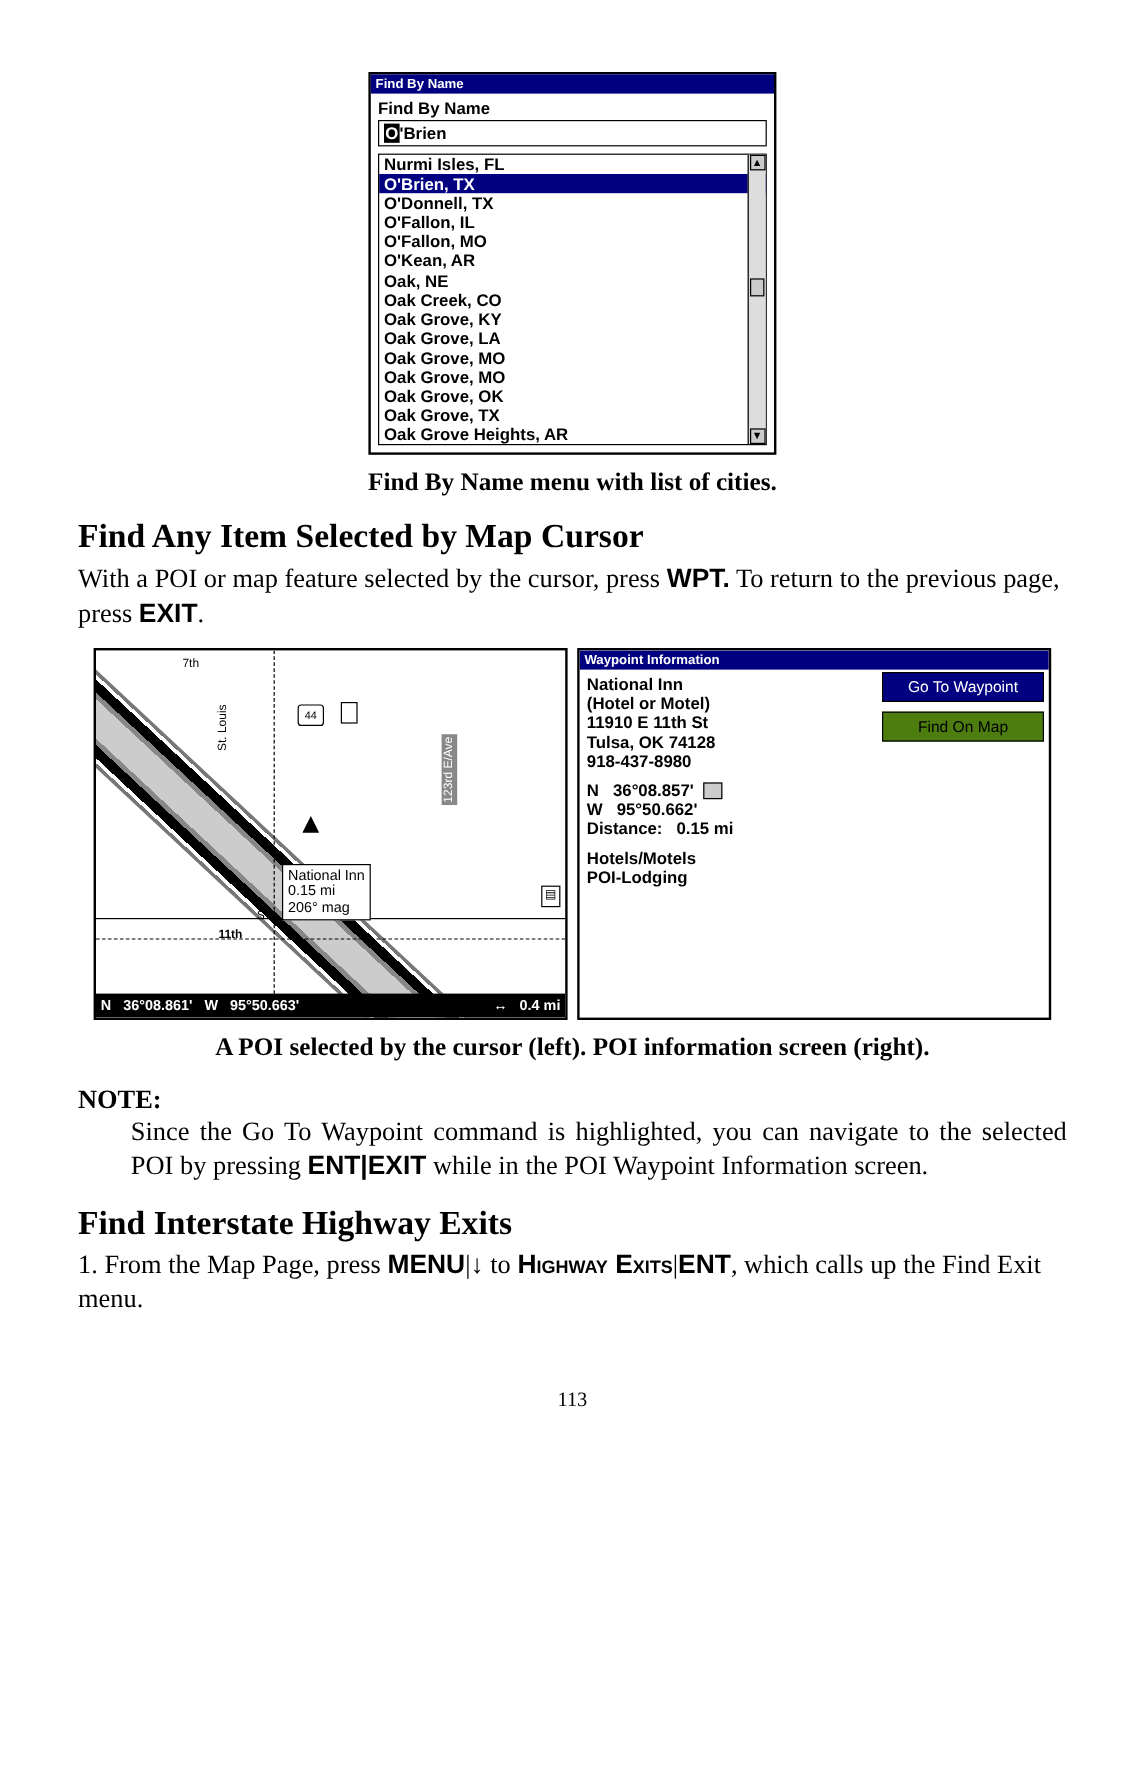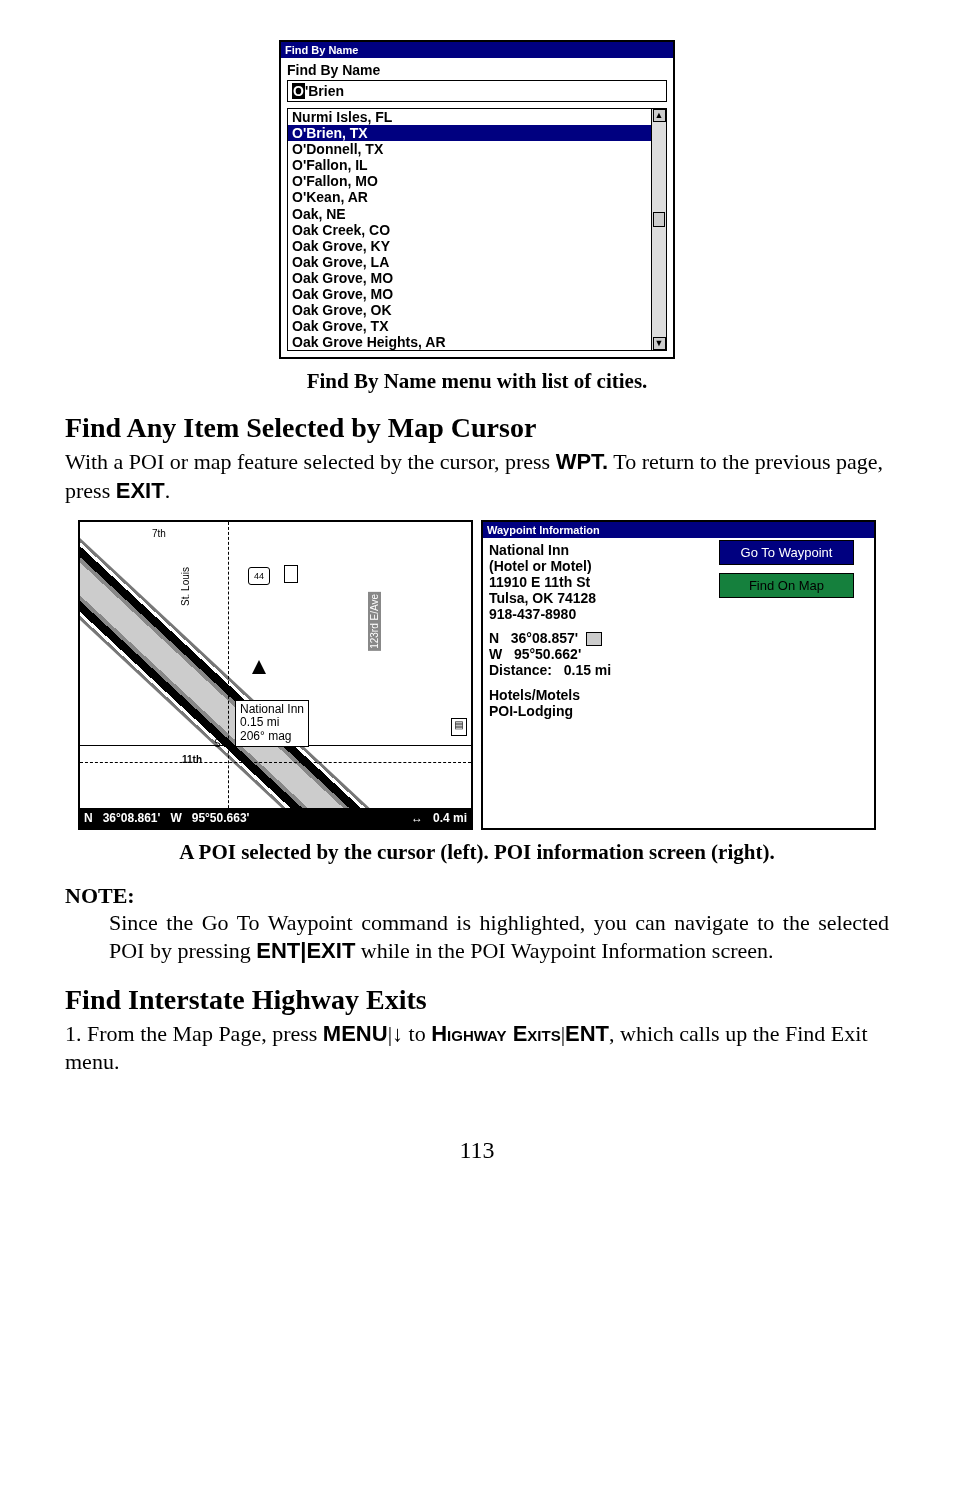--- a/index.html
+++ b/index.html
@@ -7,24 +7,25 @@
       width: 954px;
       height: 1487px;
       background: #fff;
       font-family: Georgia, 'Times New Roman', serif;
       color: #000;
       padding: 40px 65px 0 65px;
     }
     .figure-wrap { text-align: center; }
     .find-by-name-window {
       display: inline-block;
-      width: 396px;
+      width: 340px;
       border: 2px solid #000;
       text-align: left;
       background: #fff;
+      margin-top: 20px;
     }
     .title-bar {
       background: #000080;
       color: #fff;
       font-family: Arial, sans-serif;
       font-size: 11px;
       font-weight: bold;
       padding: 2px 4px;
     }
     .fbn-label {
@@ -199,26 +200,26 @@
     }
 
     .info-panel .title-bar { font-size: 11px; }
     .wp-body {
       padding: 4px 6px;
       font: bold 14px Arial;
       line-height: 1.15;
     }
     .wp-buttons {
       position: absolute;
-      right: 20px; top: 18px;
+      right: 4px; top: 18px;
       width: 135px;
     }
     .wp-btn {
       border: 1px solid #000;
-      background: #15803d;
+      background: #4d7c0f;
       font: 13px Arial;
       text-align: center;
       padding: 4px 2px;
       margin-bottom: 8px;
     }
     .wp-btn.sel { background: #000080; color: #fff; }
     .flag-icon {
       display: inline-block;
       width: 16px; height: 14px;
       background: #ccc;
@@ -234,21 +235,21 @@
       font-size: 22px;
     }
     .note-body {
       font-size: 22px;
       line-height: 1.3;
       margin-left: 44px;
       text-align: justify;
     }
     .page-num {
       text-align: center;
-      font-size: 24px;
+      font-size: 17px;
       margin-top: 60px;
     }
   </style>
 </head>
 <body>
 
 <div class="figure-wrap">
   <div class="find-by-name-window">
     <div class="title-bar">Find By Name</div>
     <div class="fbn-label">Find By Name</div>

